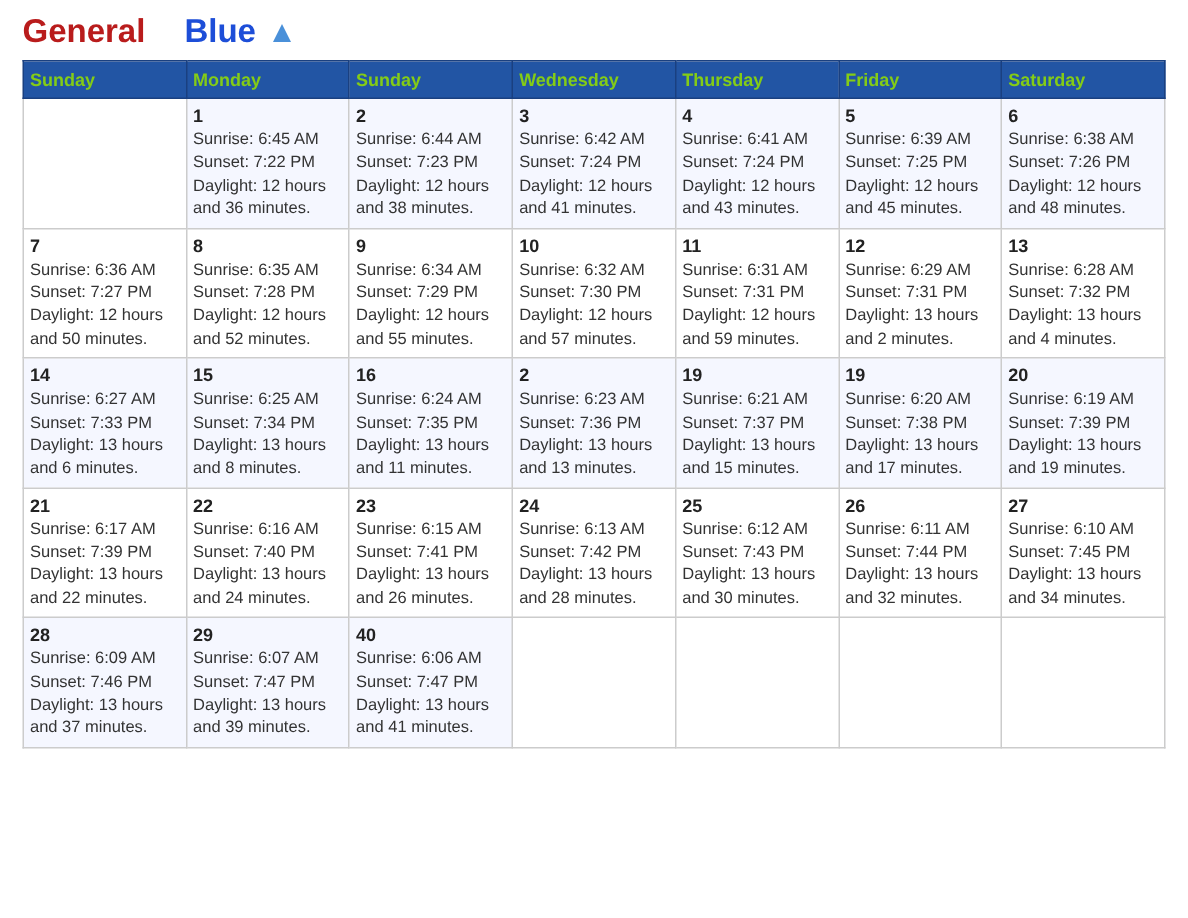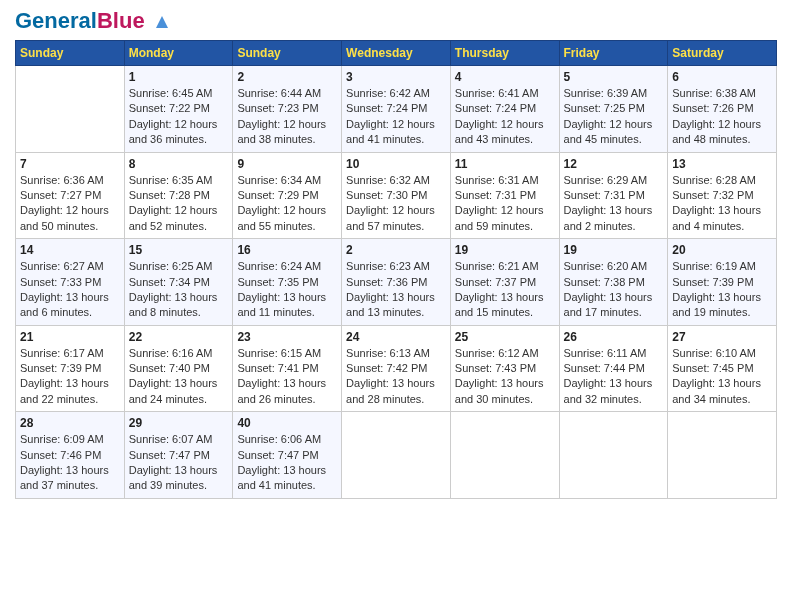--- a/index.html
+++ b/index.html
@@ -21,42 +21,42 @@
       flex-direction: column;
       align-items: flex-start;
     }
     .logo-text {
       font-size: 22px;
       font-weight: bold;
       color: #1a3a6b;
       line-height: 1;
     }
     .logo-text span {
-      color: #0369a1;
+      color: #b91c1c;
     }
     .title-block {
       text-align: right;
     }
     .month-title {
       font-size: 32px;
       font-weight: bold;
       color: #1a3a6b;
     }
     .location-title {
       font-size: 16px;
       color: #555;
     }
     table {
       width: 100%;
       border-collapse: collapse;
       font-size: 10.5px;
     }
     thead tr th {
       background-color: #2255a4;
-      color: #fde047;
+      color: #84cc16;
       padding: 5px 4px;
       text-align: left;
       font-size: 12px;
       font-weight: bold;
       border: 1px solid #1a4080;
     }
     tbody tr td {
       border: 1px solid #ccc;
       padding: 4px 4px;
       vertical-align: top;
@@ -85,21 +85,21 @@
     .empty-cell {
       background: #fff !important;
     }
   </style>
 </head>
 <body>
 
 <div class="header">
   <div class="logo">
     <div class="logo-text">
-      <span>General</span><span style="color:#be185d;">Blue</span>
+      <span>General</span><span style="color:#1d4ed8;padding-left:26px;">Blue</span>
       <svg width="18" height="18" viewBox="0 0 24 24" style="display:inline-block;vertical-align:middle;margin-left:2px;">
         <polygon points="4,20 12,4 20,20" fill="#4a90d9"></polygon>
       </svg>
     </div>
   </div>
   <div class="title-block">
     <div class="month-title"></div>
     <div class="location-title"></div>
   </div>
 </div>

